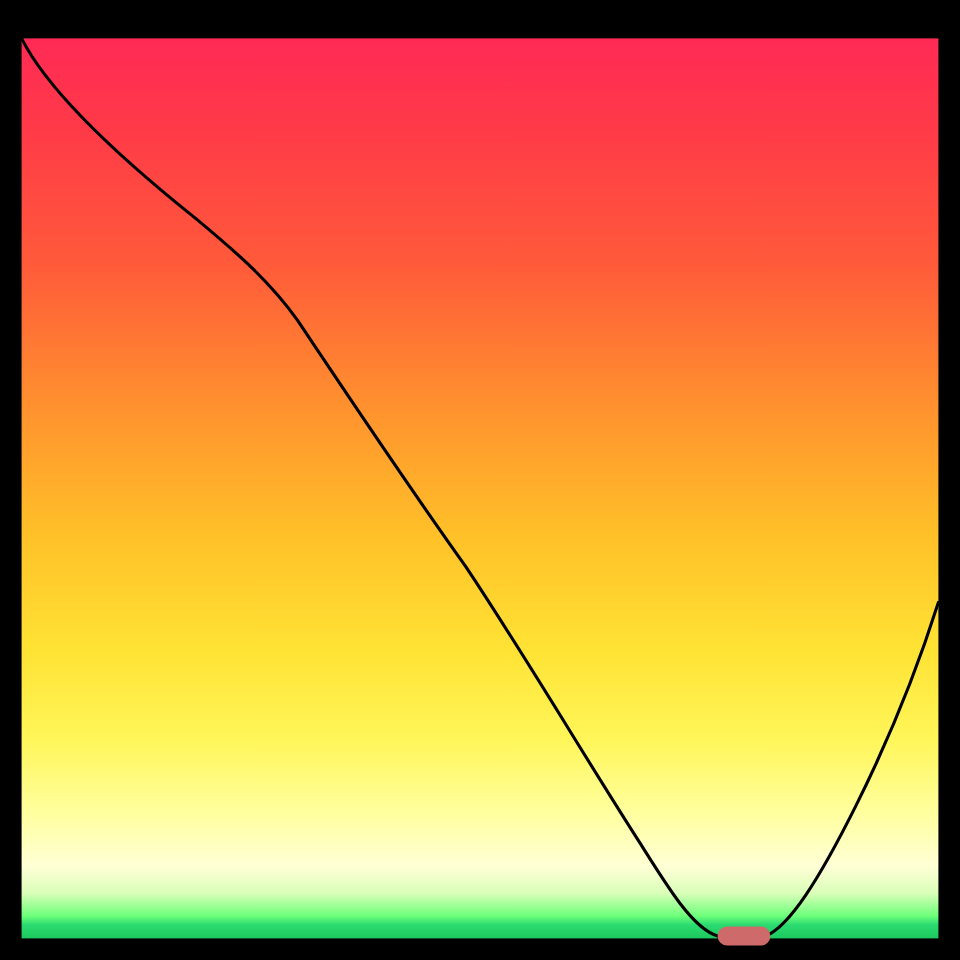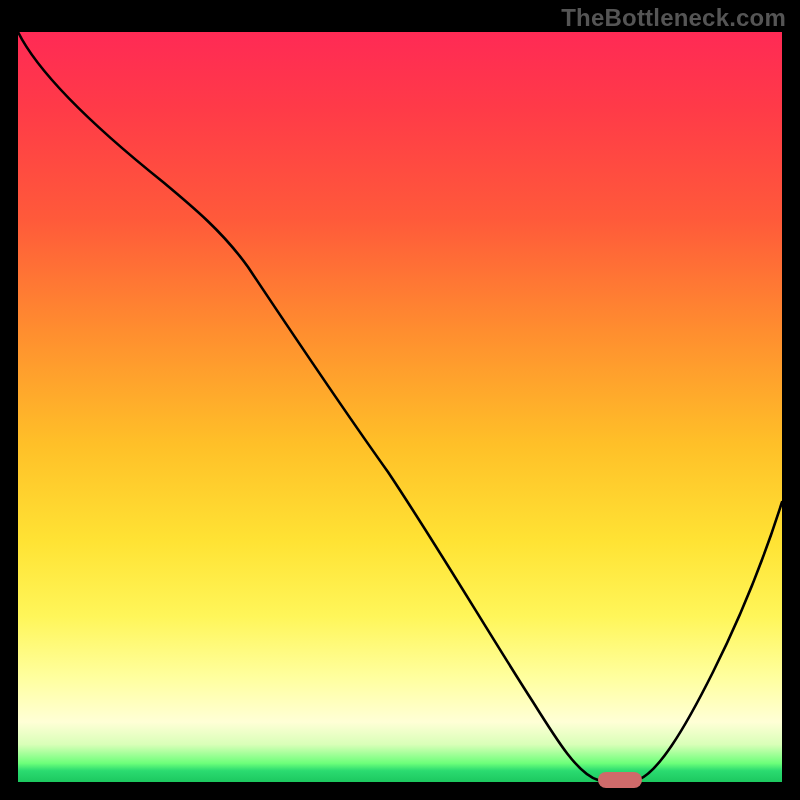--- a/index.html
+++ b/index.html
@@ -76,21 +76,20 @@
   .marker {
     fill: #cf6a6a;
     stroke: none;
   }
 </style>
 </head>
 <body>
 
 <div class="frame">
 
-  <div class="watermark">TheBottleneck.com</div>
 
   <div class="plot-area">
     <div class="gradient"></div>
 
     <svg class="curve" viewBox="0 0 764 750" preserveAspectRatio="none">
       <path d="M 0 0
            C 20 40, 70 90, 145 150
            C 175 175, 205 200, 230 235
            C 270 295, 320 370, 370 440
            C 420 515, 470 600, 515 670

